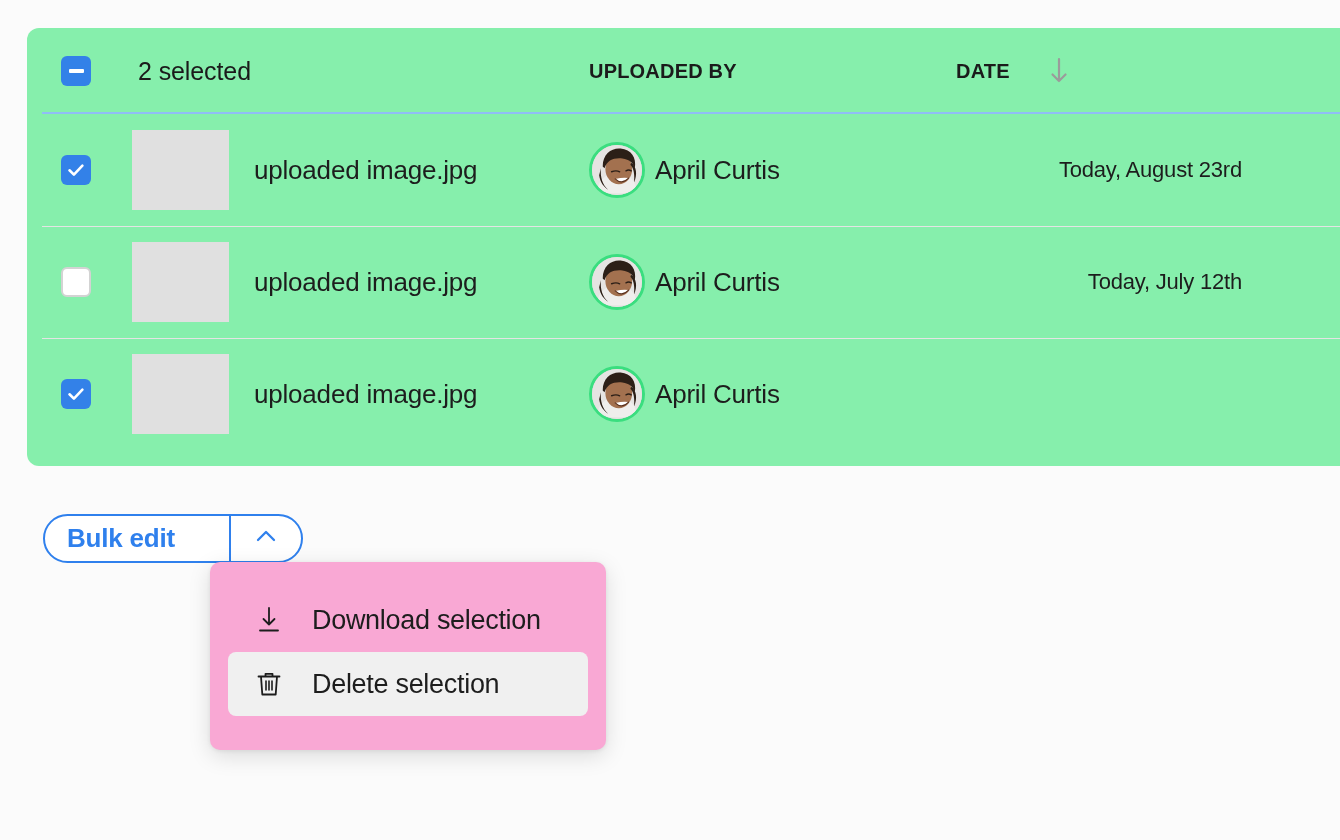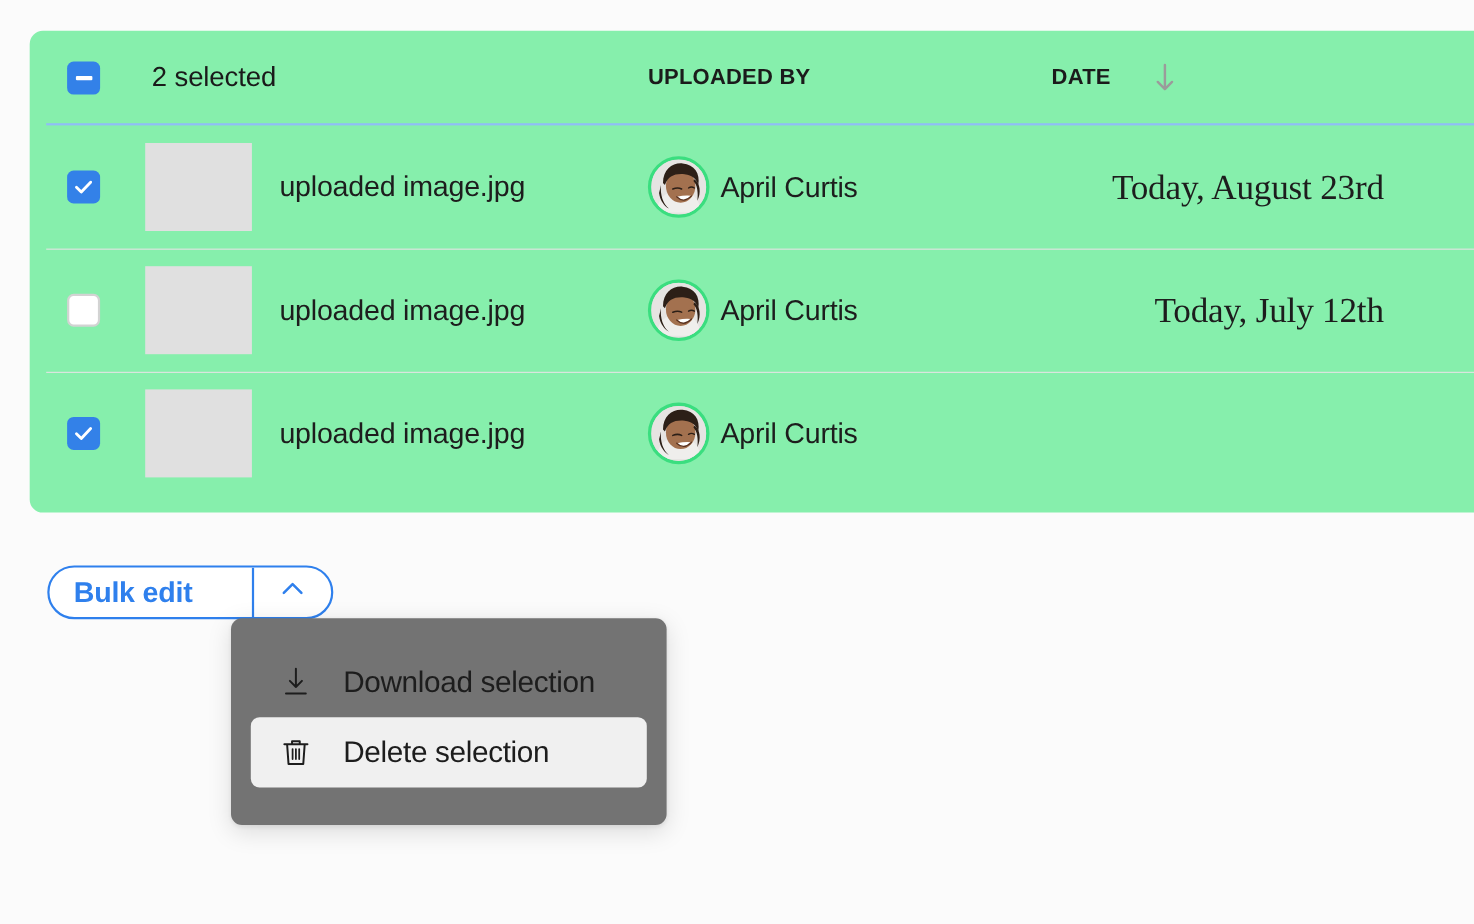--- a/index.html
+++ b/index.html
@@ -184,28 +184,27 @@
   .avatar svg { display: block; width: 100%; height: 100%; }
   .uploader-name {
     font-size: 26px;
     color: #1d1d1d;
     letter-spacing: -0.2px;
     white-space: nowrap;
   }
 
   .date {
     position: absolute;
-    right: 82px;
-    top: 50%;
-    transform: translateY(-50%);
-    font-size: 32px;
+    right: 98px;
+    top: 50%;
+    transform: translateY(-50%);
+    font-size: 22px;
     color: #1d1d1d;
     letter-spacing: -0.2px;
     white-space: nowrap;
-    font-family: Liberation Serif, serif;
   }
 
   
   .bulk-wrap {
     position: absolute;
     left: 43px;
     top: 514px;
     display: flex;
     height: 49px;
     border: 2px solid #2f80ed;
@@ -238,21 +237,21 @@
     background: transparent;
   }
 
   
   .menu {
     position: absolute;
     left: 210px;
     top: 562px;
     width: 396px;
     height: 188px;
-    background: #737373;
+    background: #f9a8d4;
     border-radius: 10px;
     box-shadow: 0 6px 22px rgba(0,0,0,0.13), 0 1px 4px rgba(0,0,0,0.07);
     padding: 26px 18px;
   }
   .menu-item {
     display: flex;
     align-items: center;
     gap: 28px;
     height: 64px;
     padding: 0 26px;

